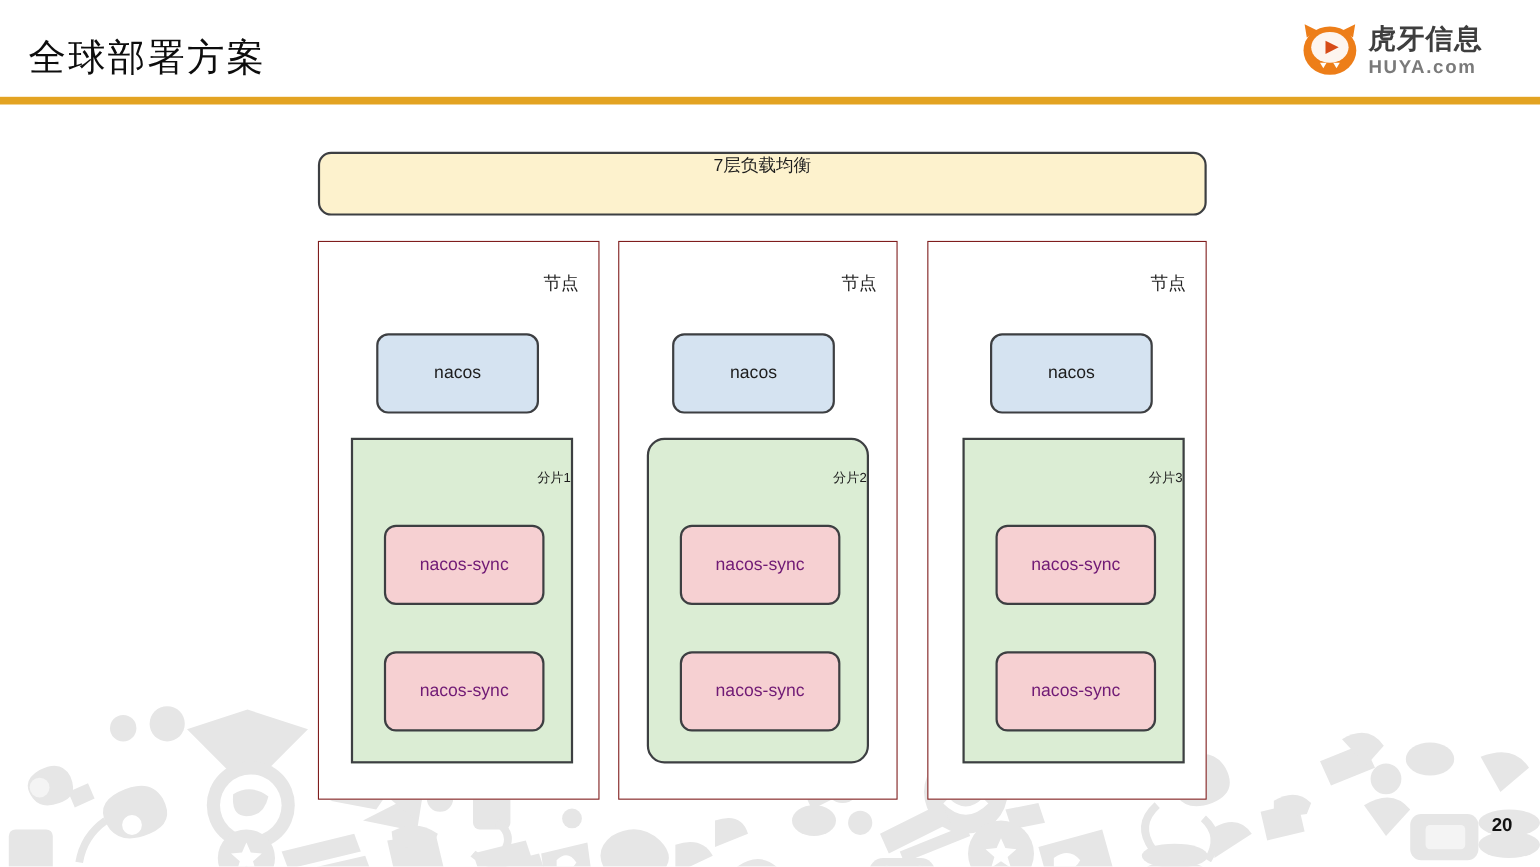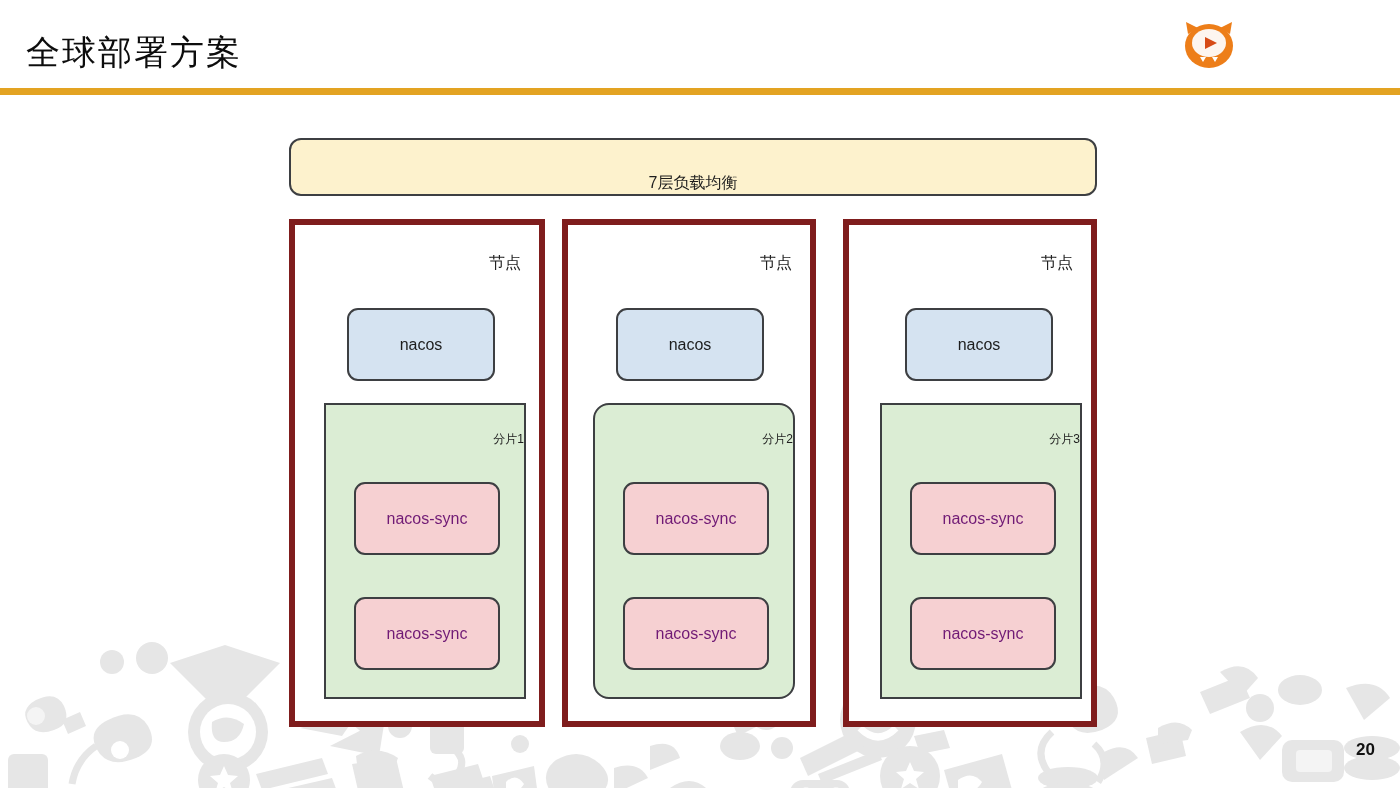--- a/index.html
+++ b/index.html
@@ -85,34 +85,34 @@
     position: absolute;
     left: 289px;
     top: 138px;
     width: 808px;
     height: 58px;
     box-sizing: border-box;
     background: #fdf2cd;
     border: 2px solid #3d3f42;
     border-radius: 12px;
     display: flex;
-    align-items: flex-end;
+    align-items: flex-start;
     justify-content: center;
     font-size: 16px;
     color: #1d1d1d;
   }
 
   .node {
     position: absolute;
     top: 219px;
     width: 256px;
     height: 508px;
     box-sizing: border-box;
     background: #ffffff;
-    border: 6px solid #7f1d1d;
+    border: 1px solid #7f1d1d;
   }
   .node-1 { left: 289px; }
   .node-2 { left: 562px; width: 254px; }
   .node-3 { left: 843px; width: 254px; }
 
   .node-label {
     position: absolute;
     right: 18px;
     top: 28px;
     font-size: 16px;
@@ -206,20 +206,24 @@
 
       <ellipse cx="27" cy="23" rx="17" ry="14" fill="#fdf5ef"></ellipse>
 
       <path d="M13 33 Q27 45 41 33 L41 40 Q27 50 13 40 Z" fill="#ed7e19"></path>
 
       <path d="M18 37 l3 5 l3 -5 Z" fill="#ffffff"></path>
       <path d="M30 37 l3 5 l3 -5 Z" fill="#ffffff"></path>
 
       <path d="M23 17 L35 23 L23 29 Z" fill="#d64b17"></path>
     </svg>
+    <div class="logo-text">
+      <span class="logo-cn">虎牙信息</span>
+      <span class="logo-en">HUYA.com</span>
+    </div>
   </div>
 
   <svg class="bg-pattern" viewBox="0 0 1400 160">
     <g fill="#e6e6e6">
 
       <path d="M170 35 l55 -18 l55 18 l-55 55 Z"></path>
       <circle cx="112" cy="34" r="12"></circle>
       <circle cx="152" cy="30" r="16"></circle>
       <rect x="298" y="12" width="82" height="44" rx="10"></rect>
       <rect x="316" y="22" width="46" height="24" rx="4" fill="#f4f4f4"></rect>

